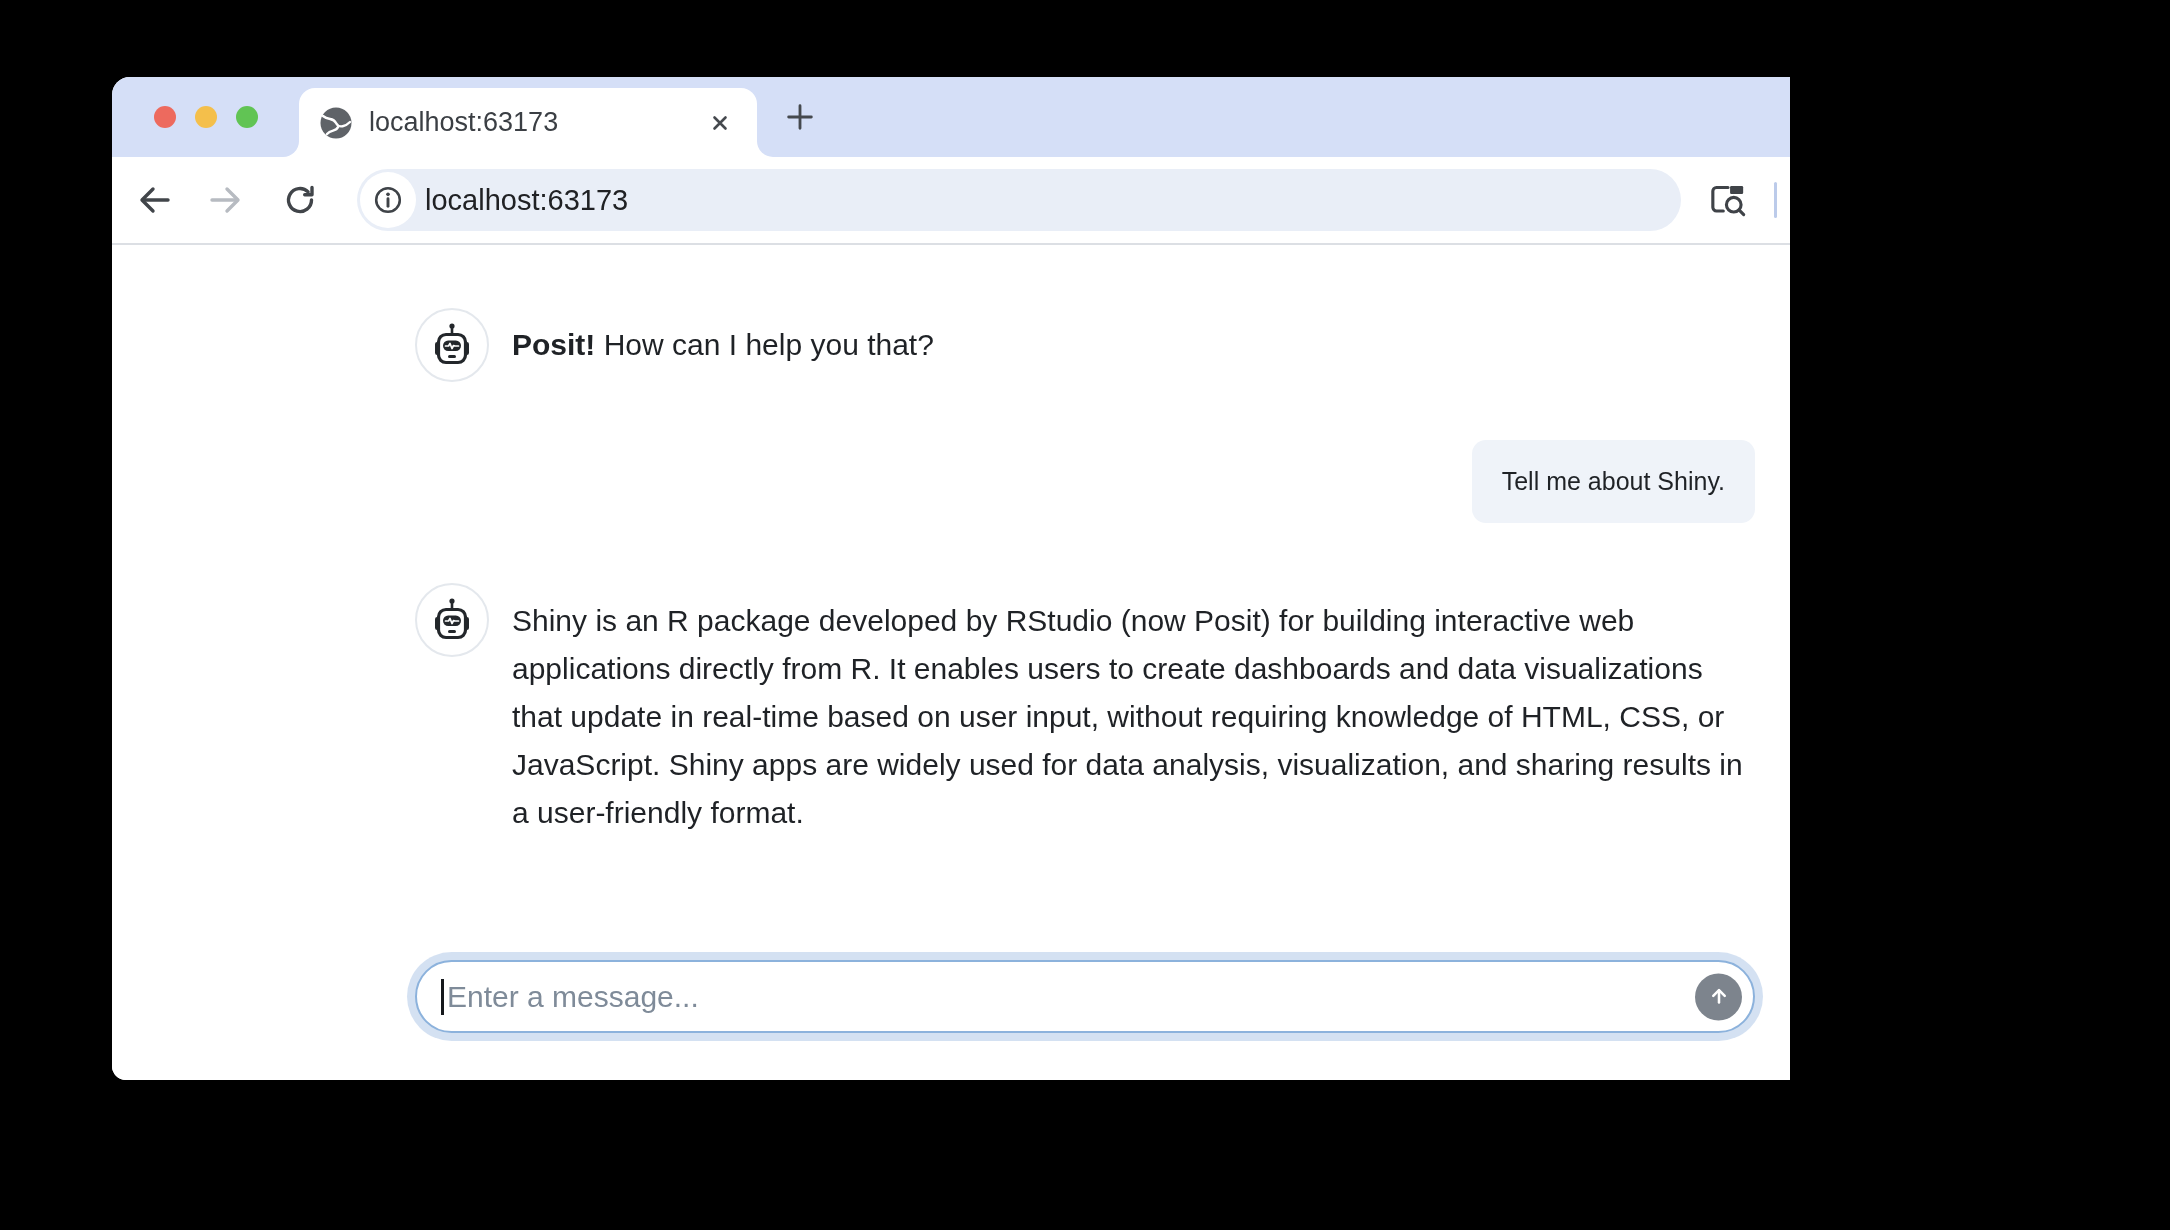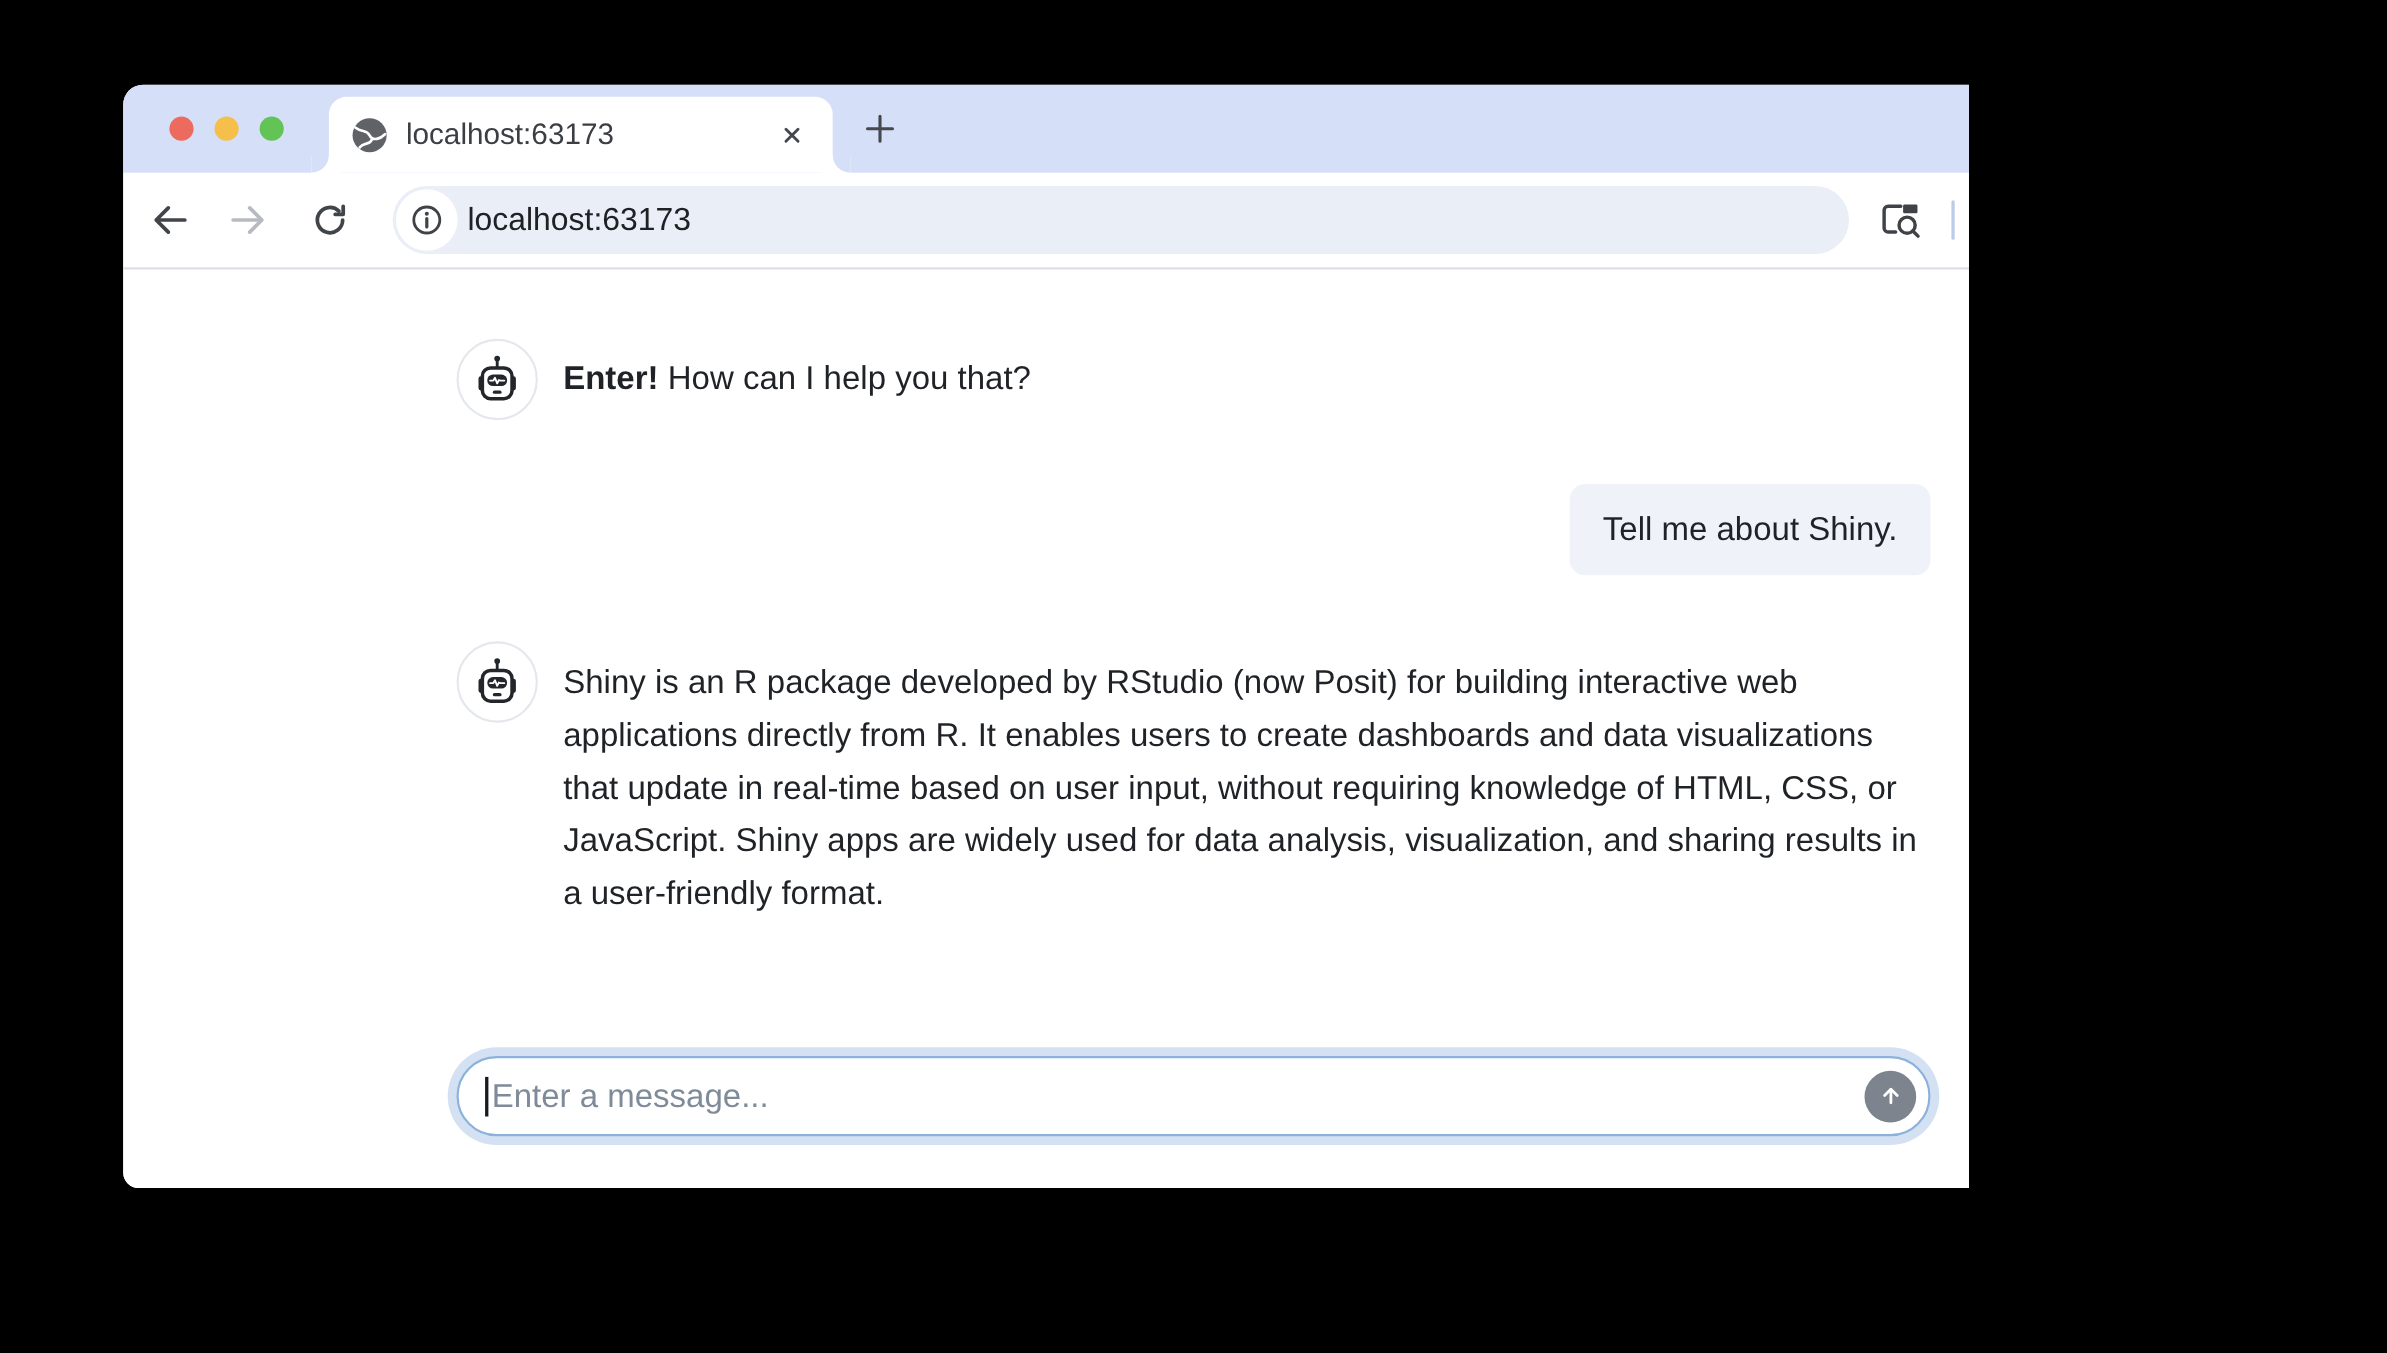--- a/index.html
+++ b/index.html
@@ -48,21 +48,21 @@
   .msg-row{display:flex;}
   .msg-row.assistant{gap:23px;}
   .row1{align-items:center;}
   .row-user{margin-top:58px;justify-content:flex-end;}
   .row2{margin-top:60px;align-items:flex-start;}
   .avatar{width:74px;height:74px;border-radius:50%;border:2px solid #e4e8ed;background:#fff;
           box-sizing:border-box;display:flex;align-items:center;justify-content:center;flex:0 0 auto;}
   .msg-text{font-size:30px;color:#1f2226;}
   .msg-text b{font-weight:700;}
   .para{line-height:48px;margin-top:14px;max-width:1250px;}
-  .bubble{background:#eff3f9;border-radius:14px;padding:26px 30px;font-size:30px;line-height:31px;color:#1f2226;}
+  .bubble{background:#eff3f9;border-radius:14px;padding:26px 30px;font-size:25px;line-height:31px;color:#1f2226;}
   
   .input-row{position:relative;margin-top:123px;}
   .chat-input{display:block;width:100%;height:73px;box-sizing:border-box;border:2.5px solid #8cb2dc;
               border-radius:36.5px;background:#fff;box-shadow:0 0 0 8px rgba(99,148,207,0.28);
               padding:0 90px 0 30px;font-size:30px;color:#6d28d9;outline:none;
               font-family:"Liberation Sans","DejaVu Sans",sans-serif;}
   .chat-input::placeholder{color:#7f8b99;opacity:1;}
   .caret{position:absolute;left:26px;top:50%;transform:translateY(-50%);width:2.5px;height:36px;background:#15181c;}
   .send{position:absolute;right:13px;top:50%;transform:translateY(-50%);width:47px;height:47px;border:none;
         border-radius:50%;background:#7d848d;display:flex;align-items:center;justify-content:center;cursor:pointer;padding:0;}
@@ -172,21 +172,21 @@
               <circle cx="24" cy="5" r="2.6" fill="#23272b"></circle>
               <rect x="22.7" y="6" width="2.6" height="7.5" fill="#23272b"></rect>
               <rect x="7" y="21" width="5.5" height="13" rx="2.2" fill="#23272b"></rect>
               <rect x="35.5" y="21" width="5.5" height="13" rx="2.2" fill="#23272b"></rect>
               <rect x="10.5" y="13.5" width="27" height="28" rx="7.5" fill="#fff" stroke="#23272b" stroke-width="3.2"></rect>
               <rect x="15" y="19.5" width="18" height="10.5" rx="5.2" fill="#23272b"></rect>
               <polyline points="17.5,25 20.5,25 22,22.5 24,27.5 25.5,24.5 27,25 30.5,25" stroke="#fff" stroke-width="1.7" fill="none" stroke-linecap="round" stroke-linejoin="round"></polyline>
               <rect x="20" y="34" width="8" height="3" rx="1.5" fill="#23272b"></rect>
             </svg>
           </div>
-          <div class="msg-text"><b>Enter!</b><span> How can I help you that?</span></div>
+          <div class="msg-text"><b>Posit!</b><span> How can I help you that?</span></div>
         </div>
 
         <div class="msg-row row-user">
           <div class="bubble">Tell me about Shiny.</div>
         </div>
 
         <div class="msg-row assistant row2">
           <div class="avatar">
             <svg width="48" height="48" viewBox="0 0 48 48">
               <circle cx="24" cy="5" r="2.6" fill="#23272b"></circle>

